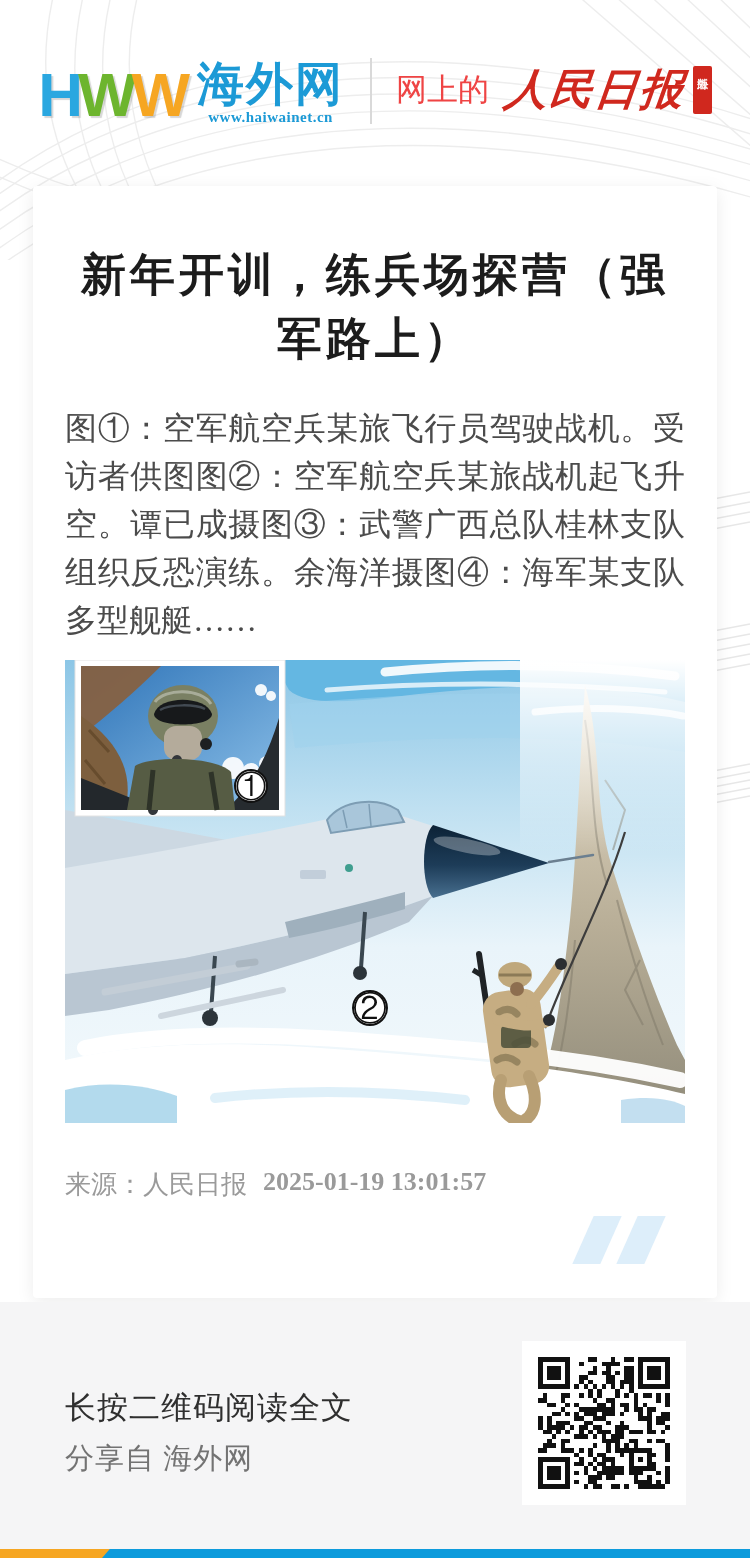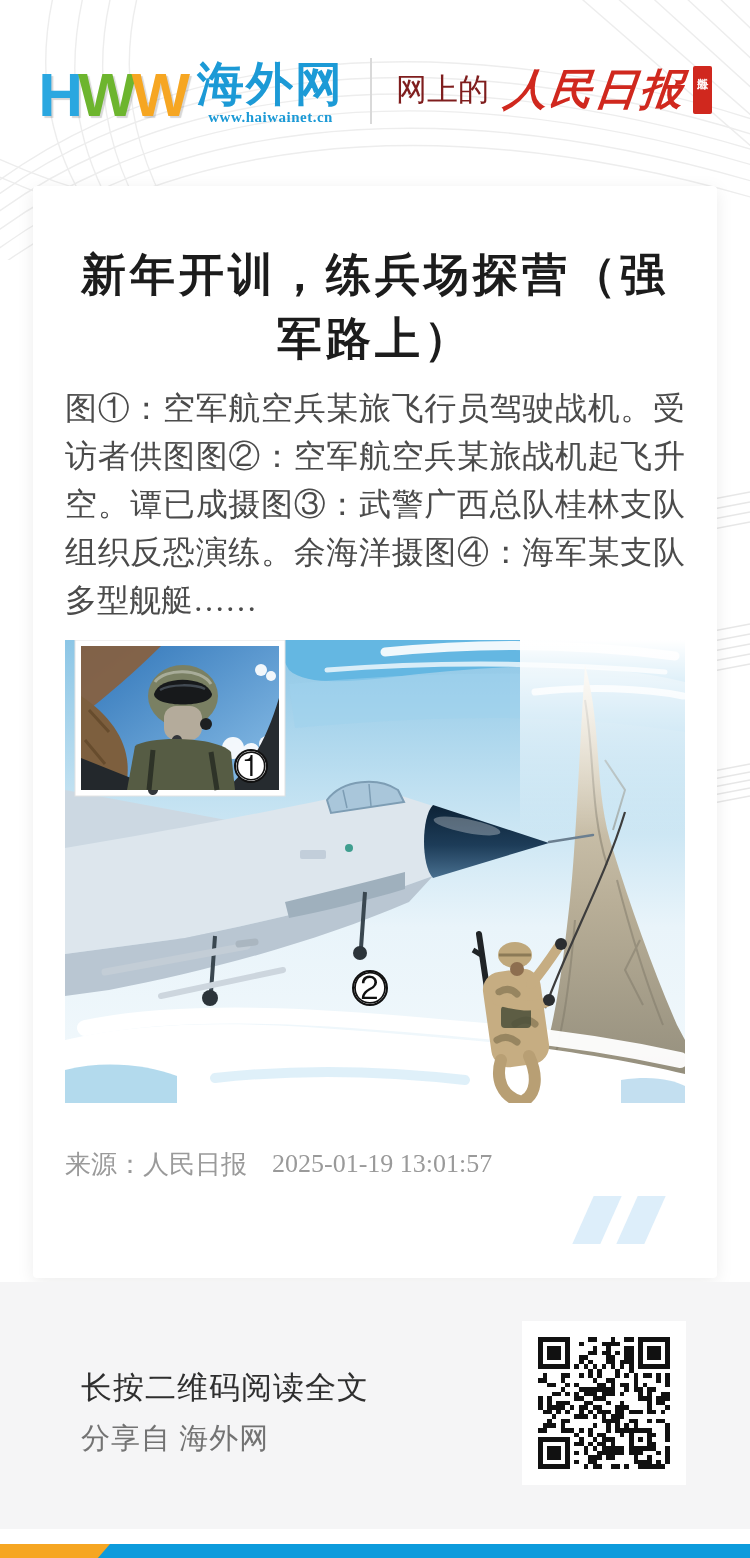--- a/index.html
+++ b/index.html
@@ -17,37 +17,37 @@
   .hww { font-family:"Liberation Sans","DejaVu Sans",sans-serif; font-weight:800; font-size:62px; line-height:1; letter-spacing:-5px; display:flex; }
   .hww span { text-shadow:2px 2px 1px rgba(0,0,0,.16); }
   .hww .l0 { color:#2aa7e0; }
   .hww .l1 { color:#6db52e; }
   .hww .l2 { color:#f6a622; }
   .site-name-block { margin-left:12px; display:flex; flex-direction:column; align-items:center; }
   .site-name { font-family:Liberation Serif, serif; font-weight:700; font-size:47px; line-height:1.05; color:#1c9ad6; letter-spacing:2px; }
   .site-url { font-weight:700; font-size:15px; color:#1c9ad6; letter-spacing:.5px; }
   .header-divider { width:2px; height:66px; background:#d9d9d9; margin:0 24px 4px 26px; }
   .tagline-block { display:flex; align-items:center; padding-bottom:6px; }
-  .tagline { font-family:"Liberation Sans","DejaVu Sans",sans-serif; font-size:31px; color:#7f1d1d; }
+  .tagline { font-family:"Liberation Sans","DejaVu Sans",sans-serif; font-size:31px; color:#ef4444; }
   .pd-script { font-size:43px; font-weight:700; font-style:italic; color:#d0281e; margin-left:16px; transform:skewX(-6deg); letter-spacing:2px; }
   .pd-seal { margin-left:8px; background:#d0281e; color:#fff; font-family:"Liberation Sans","DejaVu Sans",sans-serif; font-size:11.5px; line-height:1.1; writing-mode:vertical-rl; text-orientation:upright; padding:3px 3px; border-radius:2px; height:48px; display:inline-flex; align-items:center; }
 
   
   .card { position:relative; z-index:1; width:684px; margin:0 auto 4px; background:#fff; border-radius:4px; box-shadow:0 4px 18px rgba(0,0,0,.08); padding:58px 32px 32px; }
   .article-title { font-size:45px; letter-spacing:4px; line-height:1.42; font-weight:700; color:#1c1c1c;text-align:center; }
-  .article-summary { margin-top:12px; font-size:32px; line-height:1.5; color:#4b4b4b; text-align:justify; }
+  .article-summary { margin-top:32px; font-size:32px; line-height:1.5; color:#4b4b4b; text-align:justify; }
   .article-figure { margin-top:16px; width:620px; height:463px; overflow:hidden; }
-  .source-row { margin-top:44px; font-size:26px; color:#9a9a9a; display:flex; align-items:center; }
-  .source-row .ts { margin-left:25px; }
+  .source-row { margin-top:44px; font-size:26px; color:#9a9a9a; display:flex; align-items:flex-start; }
+  .source-row .ts { margin-left:16px;font-weight:bold; }
   .quotes { margin-top:14px; margin-right:30px; height:50px; display:flex; justify-content:flex-end; gap:16px; }
   .quote-bar { width:28px; height:48px; background:#ddeefa; transform:skewX(-24deg); }
 
   
   .share-footer { position:relative; z-index:1; background:#f5f5f6; height:247px; display:flex; justify-content:space-between; padding:39px 64px 44px 65px; }
-  .footer-text { margin-top:46px;margin-left:16px; }
+  .footer-text { margin-top:46px; }
   .qr-hint { font-size:31px; color:#2f2f2f; letter-spacing:1px; }
   .share-from { margin-top:10px; font-size:29px; color:#737373; letter-spacing:1px; }
   .qr-box { width:164px; height:164px; background:#fff; display:flex; align-items:center; justify-content:center; }
 
   
   .bottom-bar { position:relative; z-index:1; height:14px; background:#0d9bdc; margin-top:auto; }
   .bottom-bar-orange { position:absolute; left:0; top:0; height:100%; width:110px; background:#f6a622; clip-path:polygon(0 0, 100% 0, 89% 100%, 0 100%); }
 </style>
 </head>
 <body>

